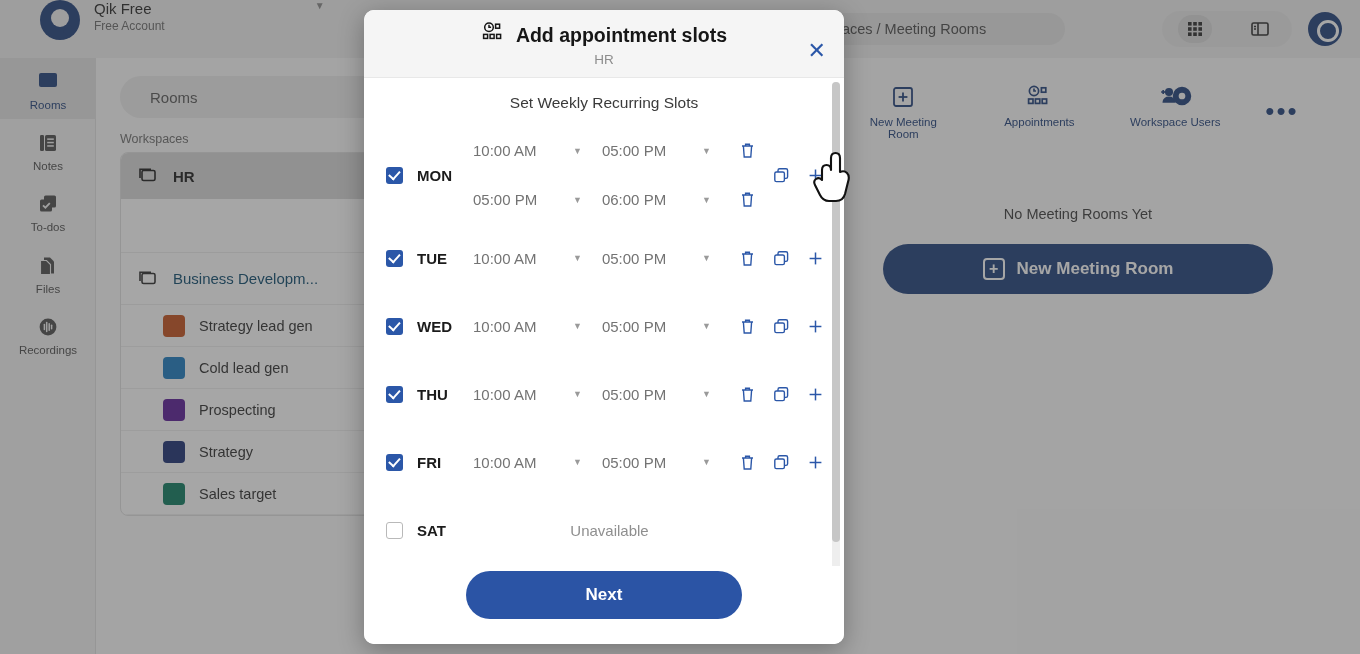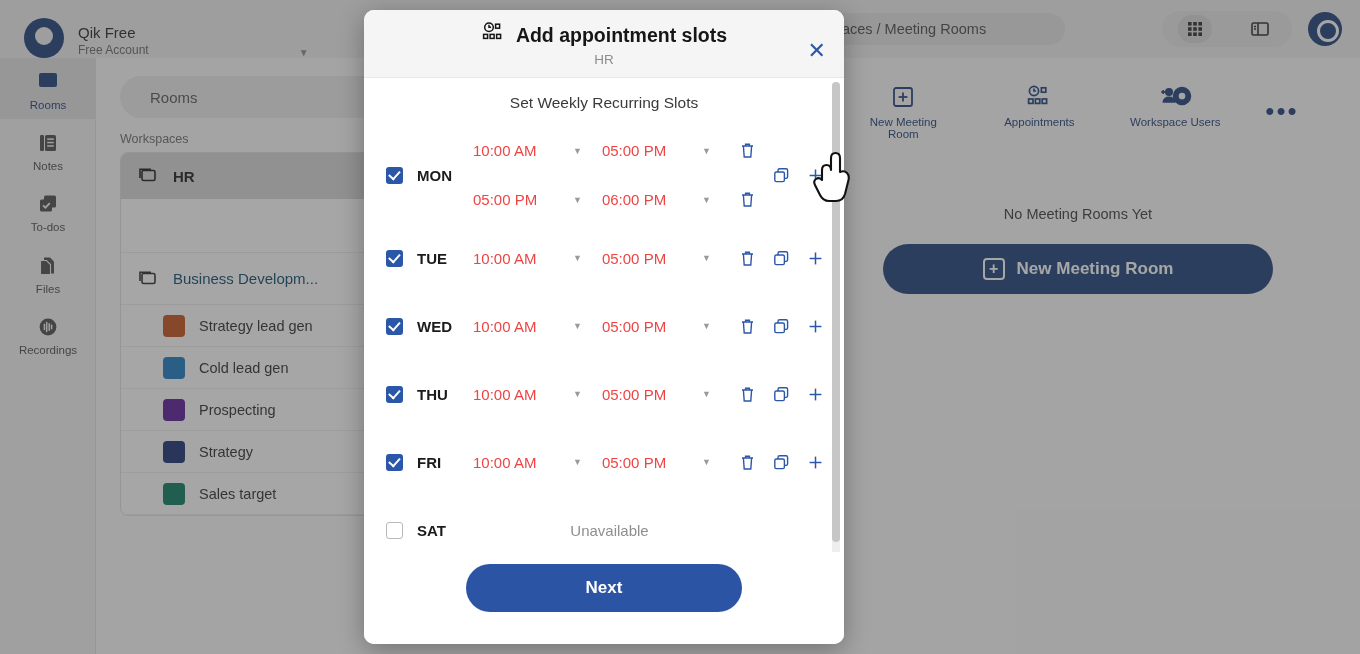--- a/index.html
+++ b/index.html
@@ -9,21 +9,21 @@
     overflow: hidden;
     background: #fff;
   }
   #app { position: relative; width: 1360px; height: 654px; }
 
   
   #bg { position: absolute; inset: 0; background: #fdfdfd; }
 
   .topbar {
     position: absolute; top: 0; left: 0; width: 1360px; height: 58px;
-    background: #f0f0f0; display: flex; align-items: flex-end;
+    background: #f0f0f0; display: flex; align-items: flex-start; padding-left: 16px;
   }
   .brand-logo {
     width: 40px; height: 40px; margin-left: 24px; border-radius: 50%;
     background: #1f3f7a; position: relative; flex: none;
   }
   .brand-logo::after {
     content: ""; position: absolute; left: 11px; top: 9px;
     width: 18px; height: 18px; border-radius: 50%; background: #f0f0f0;
   }
   .brand-logo::before {
@@ -186,42 +186,42 @@
   }
   .day-check.off { border: 1.5px solid #b9b9b9; background: #fff; }
   .day-name {
     width: 56px; font-size: 15px; font-weight: bold; color: #1b1b1b; flex: none;
   }
   .slots { flex: 1; }
   .slot {
     display: flex; align-items: center; height: 49px;
   }
   .time-sel {
-    width: 94px; font-size: 15px; color: #ef4444; text-align: left;
+    width: 94px; font-size: 15px; color: #737373; text-align: left;
   }
   .caret { color: #9a9a9a; font-size: 9px; margin: 0 20px 0 6px; }
   .icon-btn { width: 34px; display: grid; place-items: center; color: #2b57a8; cursor: pointer; }
   .row-tools { display: flex; align-items: center; width: 74px; flex: none; }
   .unavail { flex: 1; text-align: center; font-size: 15px; color: #8f8f8f; padding-right: 80px; }
 
   .scroll-track {
     position: absolute; right: 4px; top: 4px; width: 8px; bottom: 4px;
     background: #eee; border-radius: 4px;
   }
   .scroll-thumb {
     position: absolute; left: 0; top: 0; width: 8px; height: 460px;
     background: #c6c6c6; border-radius: 4px;
   }
 
   .modal-foot {
     flex: none; padding: 0 62px 20px; background: #fff;
     position: absolute; left: 0; right: 0; bottom: 0;
   }
   .next-btn {
-    width: 276px; height: 48px; margin: 12px auto; border-radius: 24px;
+    width: 276px; height: 48px; margin: 5px auto; border-radius: 24px;
     background: #2b54a5; color: #fff; font-size: 17px; font-weight: bold;
     display: flex; align-items: center; justify-content: center; cursor: pointer;
   }
 
   #cursor { position: absolute; left: 812px; top: 150px; width: 44px; height: 56px; pointer-events: none; }
 </style>
 </head>
 <body>
 
 <div id="app">

